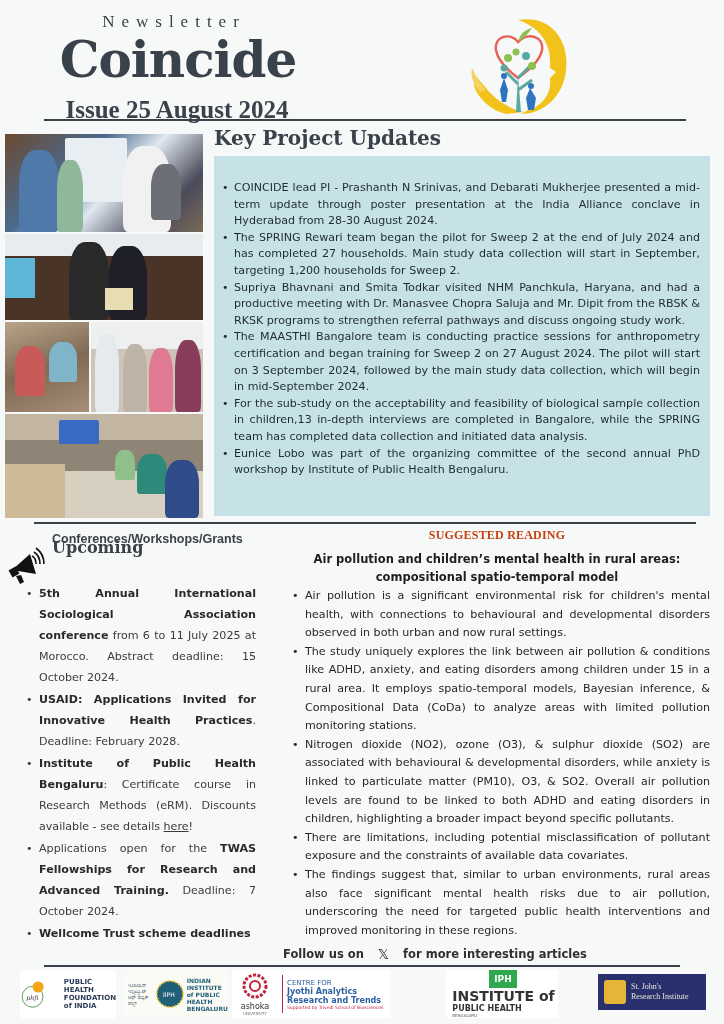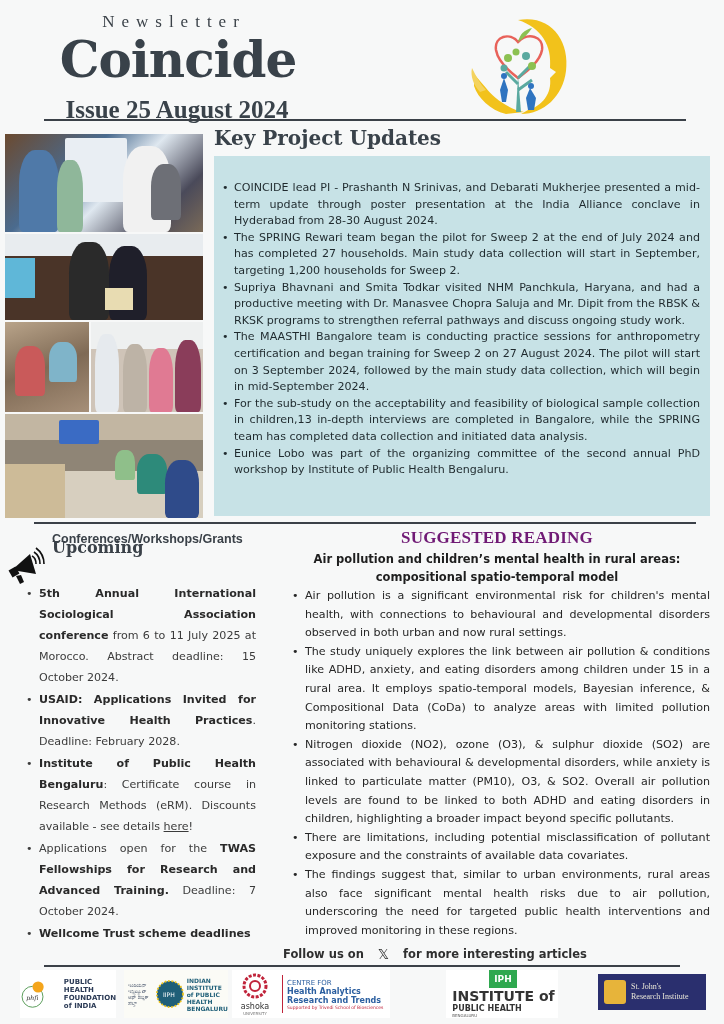--- a/index.html
+++ b/index.html
@@ -44,21 +44,21 @@
   .up-title { position: absolute; left: 52px; top: 538px; font-family: "DejaVu Serif", serif; font-weight: bold; font-size: 16px; color: #3a4148; }
   .up-sub { position: absolute; left: 52px; top: 532px; font-family: Liberation Sans, sans-serif; font-weight: bold; font-size: 12.5px; color: #3a4148; }
   .up-list { position: absolute; left: 26px; top: 583px; width: 230px; list-style: none; }
   .up-list li { position: relative; padding-left: 13px; font-size: 11.1px; line-height: 21px; text-align: justify; color: #3b3b3b; margin-bottom: 1px; }
   .up-list li::before { content: "•"; position: absolute; left: 0; top: 0; }
   .up-list b { color: #2a2a2a; }
   .up-list a { color: #3b3b3b; text-decoration: underline; }
 
   
   .sr-title { position: absolute; left: 282px; top: 528px; width: 430px; text-align: center;
-    font-family: "Liberation Serif", serif; font-weight: bold; font-size: 17px; color: #701a75; letter-spacing: 0.2px; }
+    font-family: "Liberation Serif", serif; font-weight: bold; font-size: 12px; color: #c2410c; letter-spacing: 0.2px; }
   .sr-article { position: absolute; left: 282px; top: 550px; width: 430px; text-align: center;
     font-size: 11.5px; font-weight: bold; line-height: 18px; color: #1e1e1e; }
   .sr-list { position: absolute; left: 292px; top: 587px; width: 418px; list-style: none; }
   .sr-list li { position: relative; padding-left: 13px; font-size: 11.1px; line-height: 18.6px; text-align: justify; color: #262626; }
   .sr-list li::before { content: "•"; position: absolute; left: 0; top: 0; }
 
   .follow { position: absolute; left: 283px; top: 946px; font-size: 11.5px; font-weight: bold; color: #2f2f2f; display: flex; align-items: center; gap: 8px; }
   .x-icon { font-family: "DejaVu Sans", sans-serif; font-weight: normal; font-size: 14px; color: #2f2f2f; margin: 0 6px; }
   .rule-foot { left: 44px; top: 965px; width: 636px; height: 1.5px; }
 
@@ -228,21 +228,21 @@
       <svg width="30" height="26" viewBox="0 0 30 26">
         <circle cx="15" cy="13" r="11" fill="none" stroke="#c0233a" stroke-width="3" stroke-dasharray="3 1.5"></circle>
         <circle cx="15" cy="13" r="5" fill="none" stroke="#c0233a" stroke-width="2"></circle>
       </svg>
       <div style="font-size:8px;color:#333;line-height:8px;">ashoka</div>
       <div style="font-size:4px;color:#777;">UNIVERSITY</div>
     </div>
     <div style="border-left:1px solid #c0233a;height:38px;margin:0 4px;"></div>
     <div>
       <div style="font-size:7px;color:#2b5fa0;">CENTRE FOR</div>
-      <div style="font-size:8px;font-weight:bold;color:#2b5fa0;">Health Analytics</div>
+      <div style="font-size:8px;font-weight:bold;color:#2b5fa0;">Jyothi Analytics</div>
       <div style="font-size:8px;font-weight:bold;color:#2b5fa0;">Research and Trends</div>
       <div style="font-size:4.5px;color:#c0233a;">Supported by Trivedi School of Biosciences</div>
     </div>
   </div>
 
 
   <div class="flogo iph">
     <div style="width:28px;height:28px;background:#2fa84f;color:#fff;font-size:9px;font-weight:bold;display:flex;align-items:center;justify-content:center;margin-left:2px;">IPH</div>
     <div style="margin-left:3px;">
       <div style="font-size:14px;font-weight:bold;color:#333;">INSTITUTE of</div>

